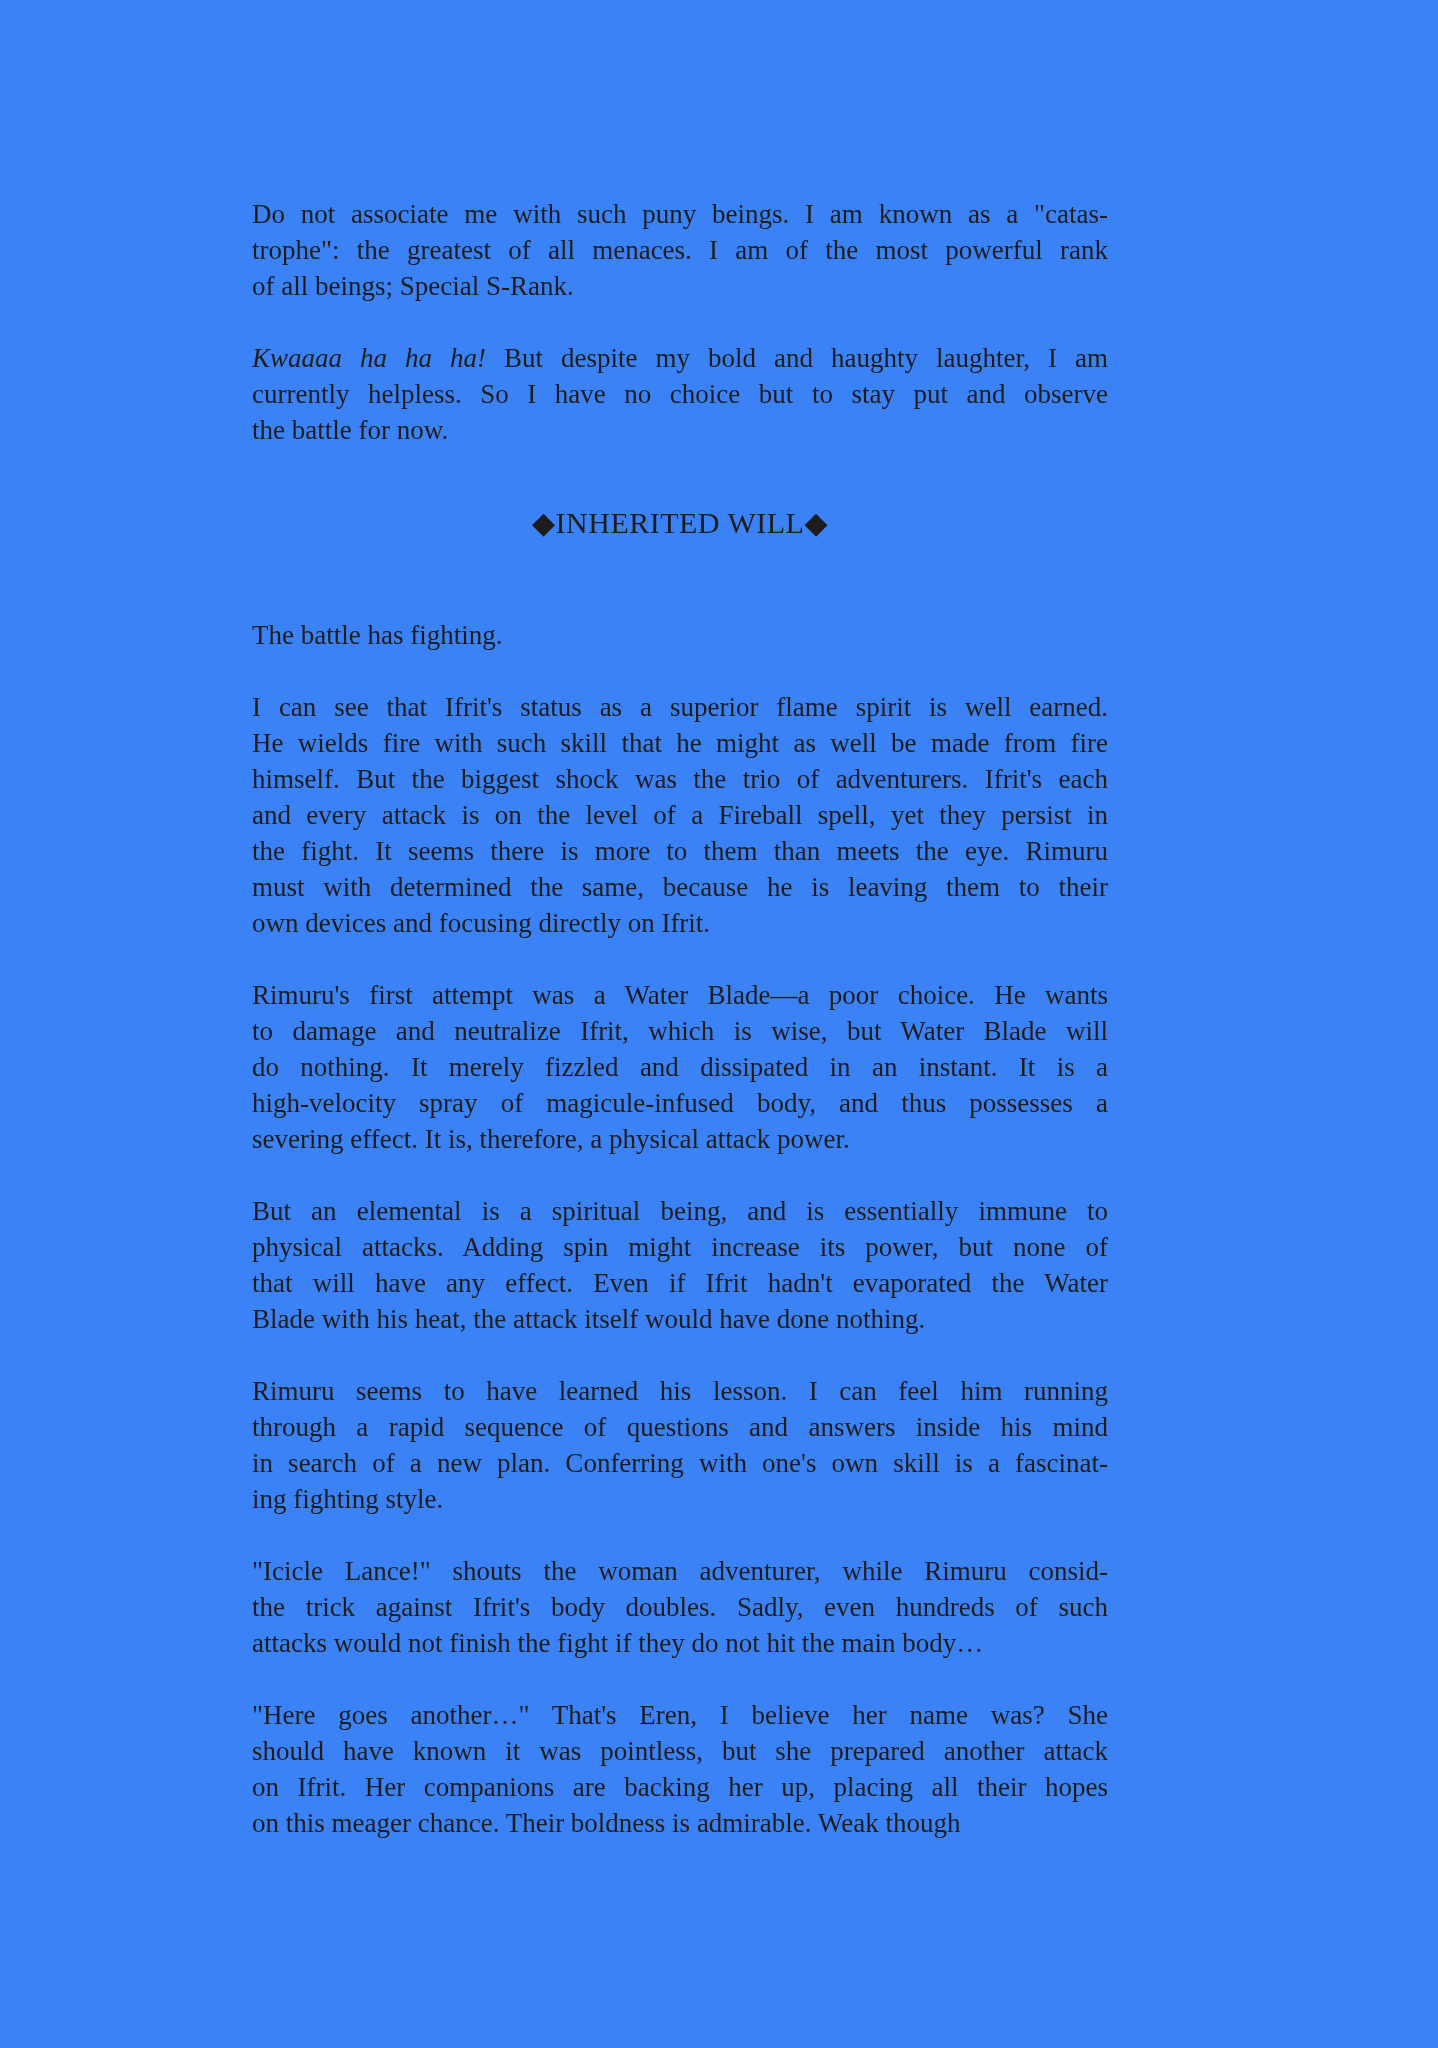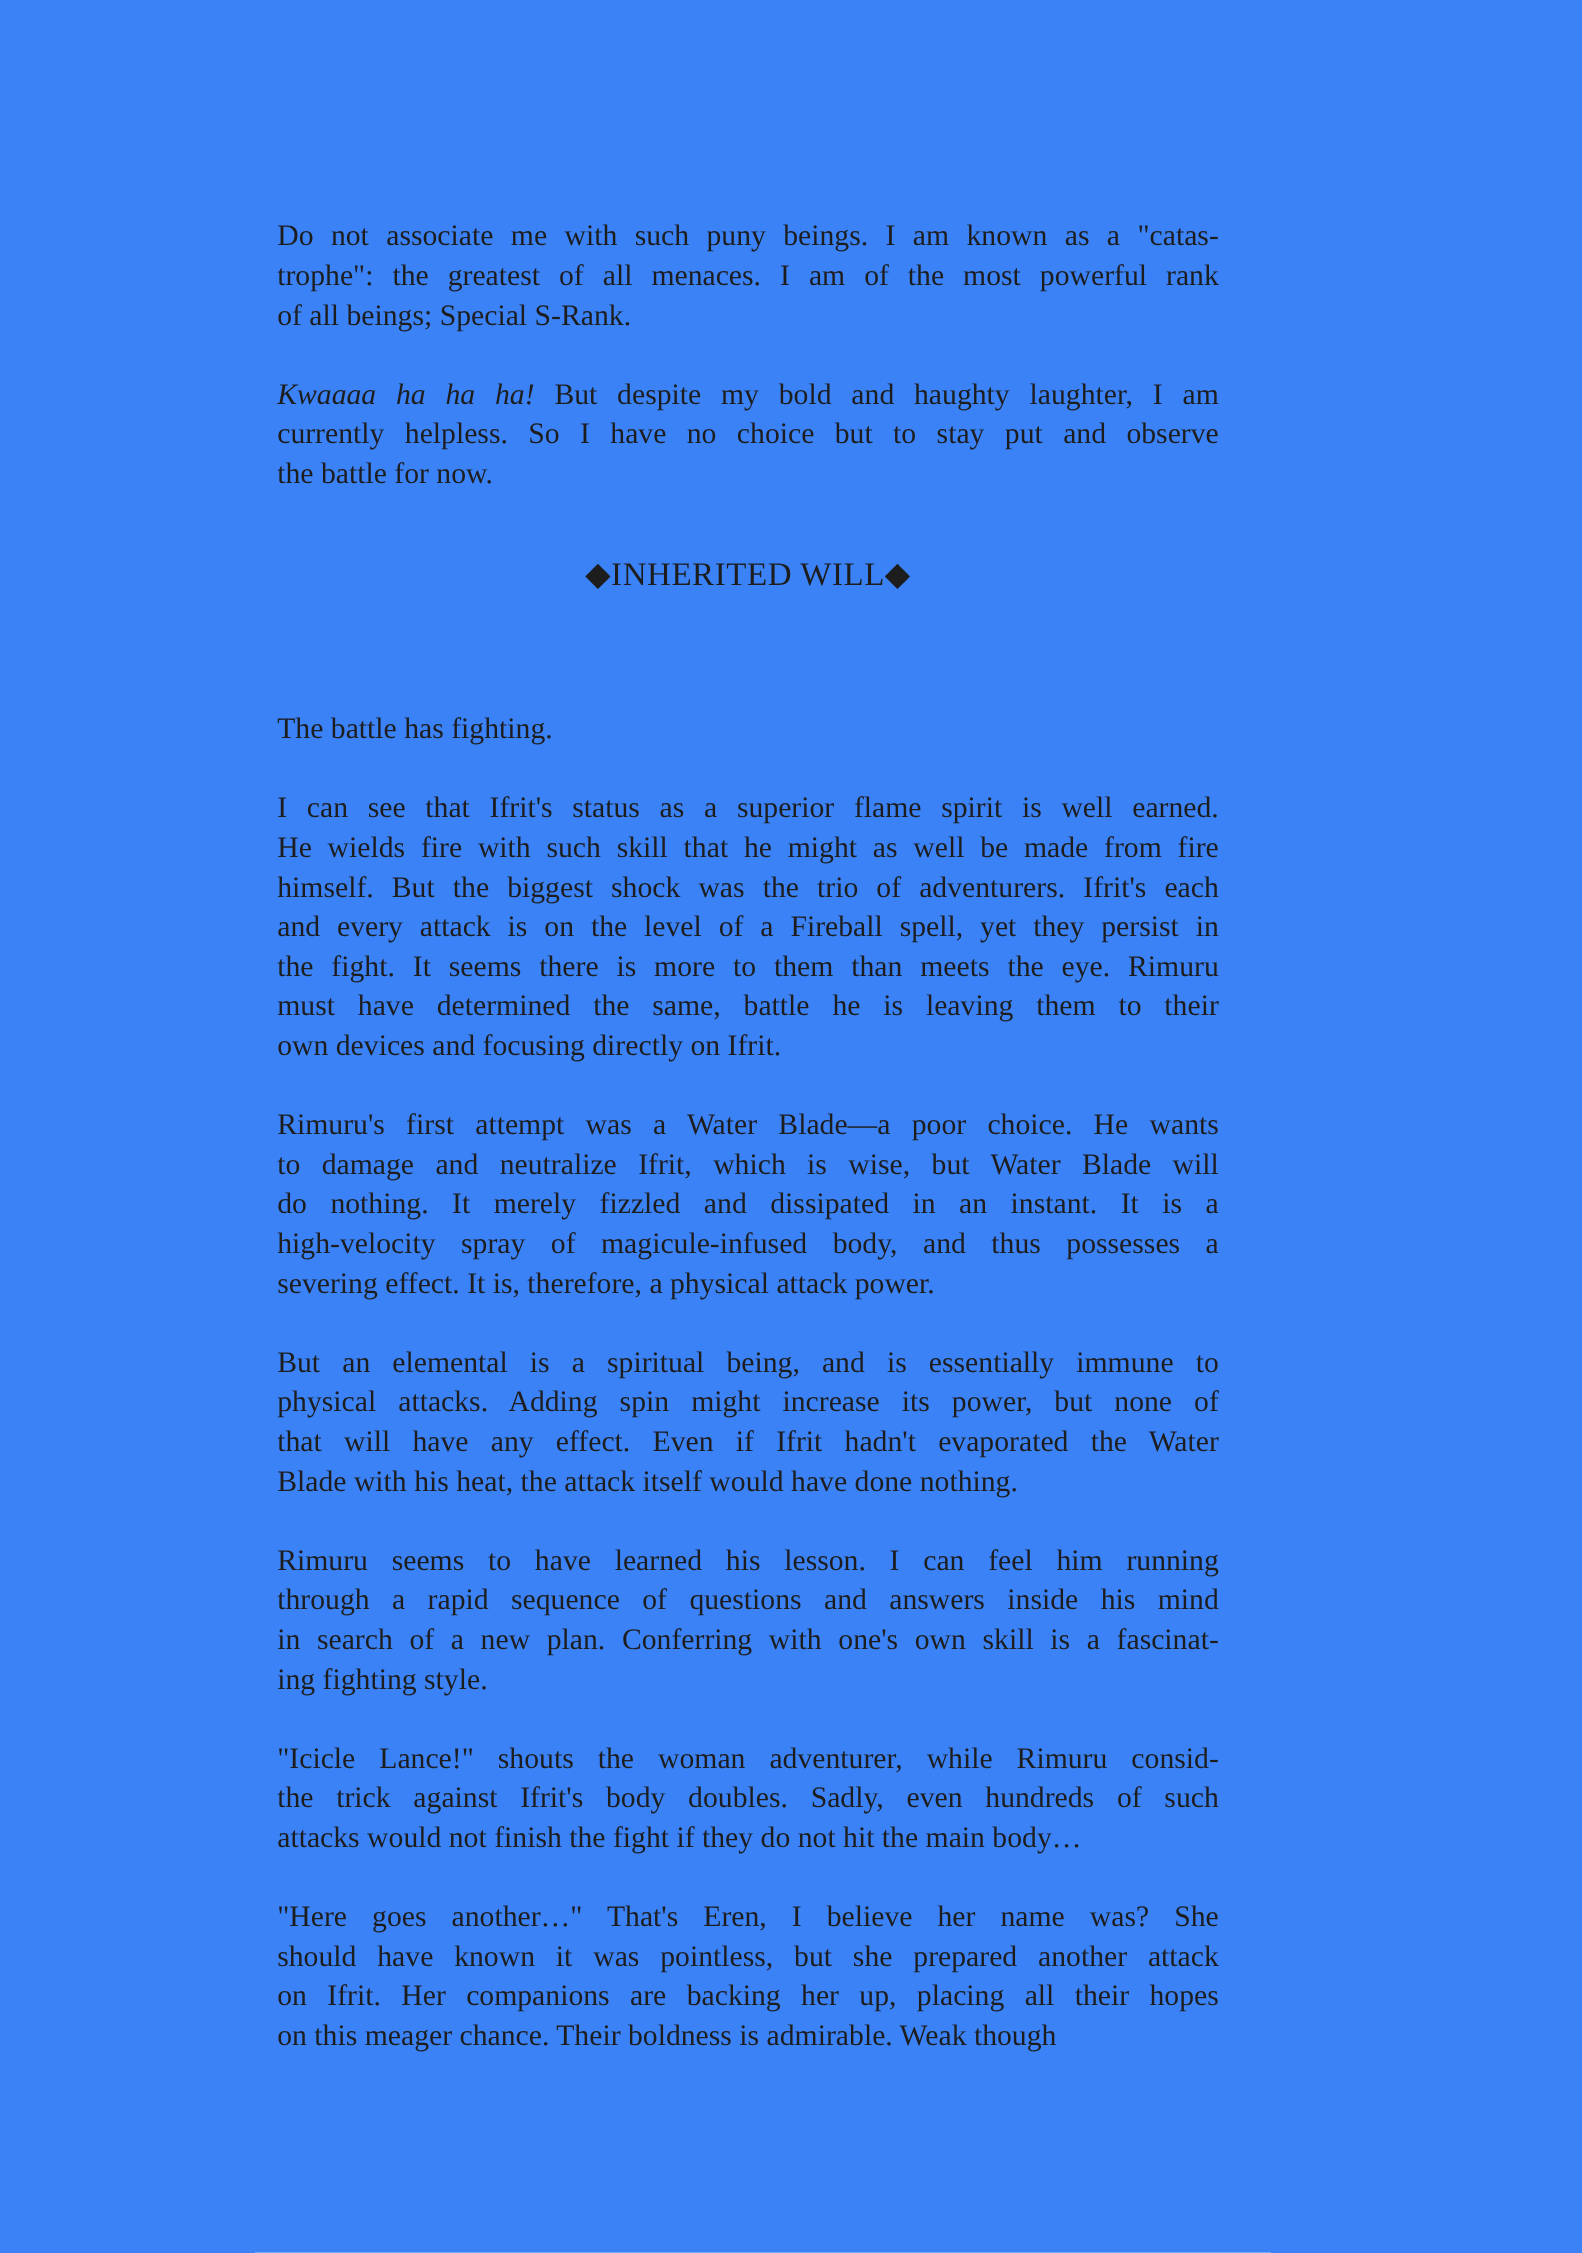--- a/index.html
+++ b/index.html
@@ -39,21 +39,21 @@
     text-align-last: left;
   }
   em {
     font-style: italic;
   }
   .heading {
     font-size: 30px;
     font-weight: 400;
     text-align: center;
     letter-spacing: 0.5px;
-    margin: 57px 0 103px 0;
+    margin: 57px 0 76px 0;
     line-height: 36px;
   }
 </style>
 </head>
 <body>
 
 <div class="page">
   <div class="text-column">
       <div class="para">
         <div class="line"><span>Do not associate me with such puny beings. I am known as a "catas-</span></div>
@@ -68,21 +68,21 @@
       <div class="heading">◆INHERITED WILL◆</div>
       <div class="para">
         <div class="line last"><span>The battle has fighting.</span></div>
       </div>
       <div class="para">
         <div class="line"><span>I can see that Ifrit's status as a superior flame spirit is well earned.</span></div>
         <div class="line"><span>He wields fire with such skill that he might as well be made from fire</span></div>
         <div class="line"><span>himself. But the biggest shock was the trio of adventurers. Ifrit's each</span></div>
         <div class="line"><span>and every attack is on the level of a Fireball spell, yet they persist in</span></div>
         <div class="line"><span>the fight. It seems there is more to them than meets the eye. Rimuru</span></div>
-        <div class="line"><span>must have determined the same, battle he is leaving them to their</span></div>
+        <div class="line"><span>must with determined the same, because he is leaving them to their</span></div>
         <div class="line last"><span>own devices and focusing directly on Ifrit.</span></div>
       </div>
       <div class="para">
         <div class="line"><span>Rimuru's first attempt was a Water Blade—a poor choice. He wants</span></div>
         <div class="line"><span>to damage and neutralize Ifrit, which is wise, but Water Blade will</span></div>
         <div class="line"><span>do nothing. It merely fizzled and dissipated in an instant. It is a</span></div>
         <div class="line"><span>high-velocity spray of magicule-infused body, and thus possesses a</span></div>
         <div class="line last"><span>severing effect. It is, therefore, a physical attack power.</span></div>
       </div>
       <div class="para">

